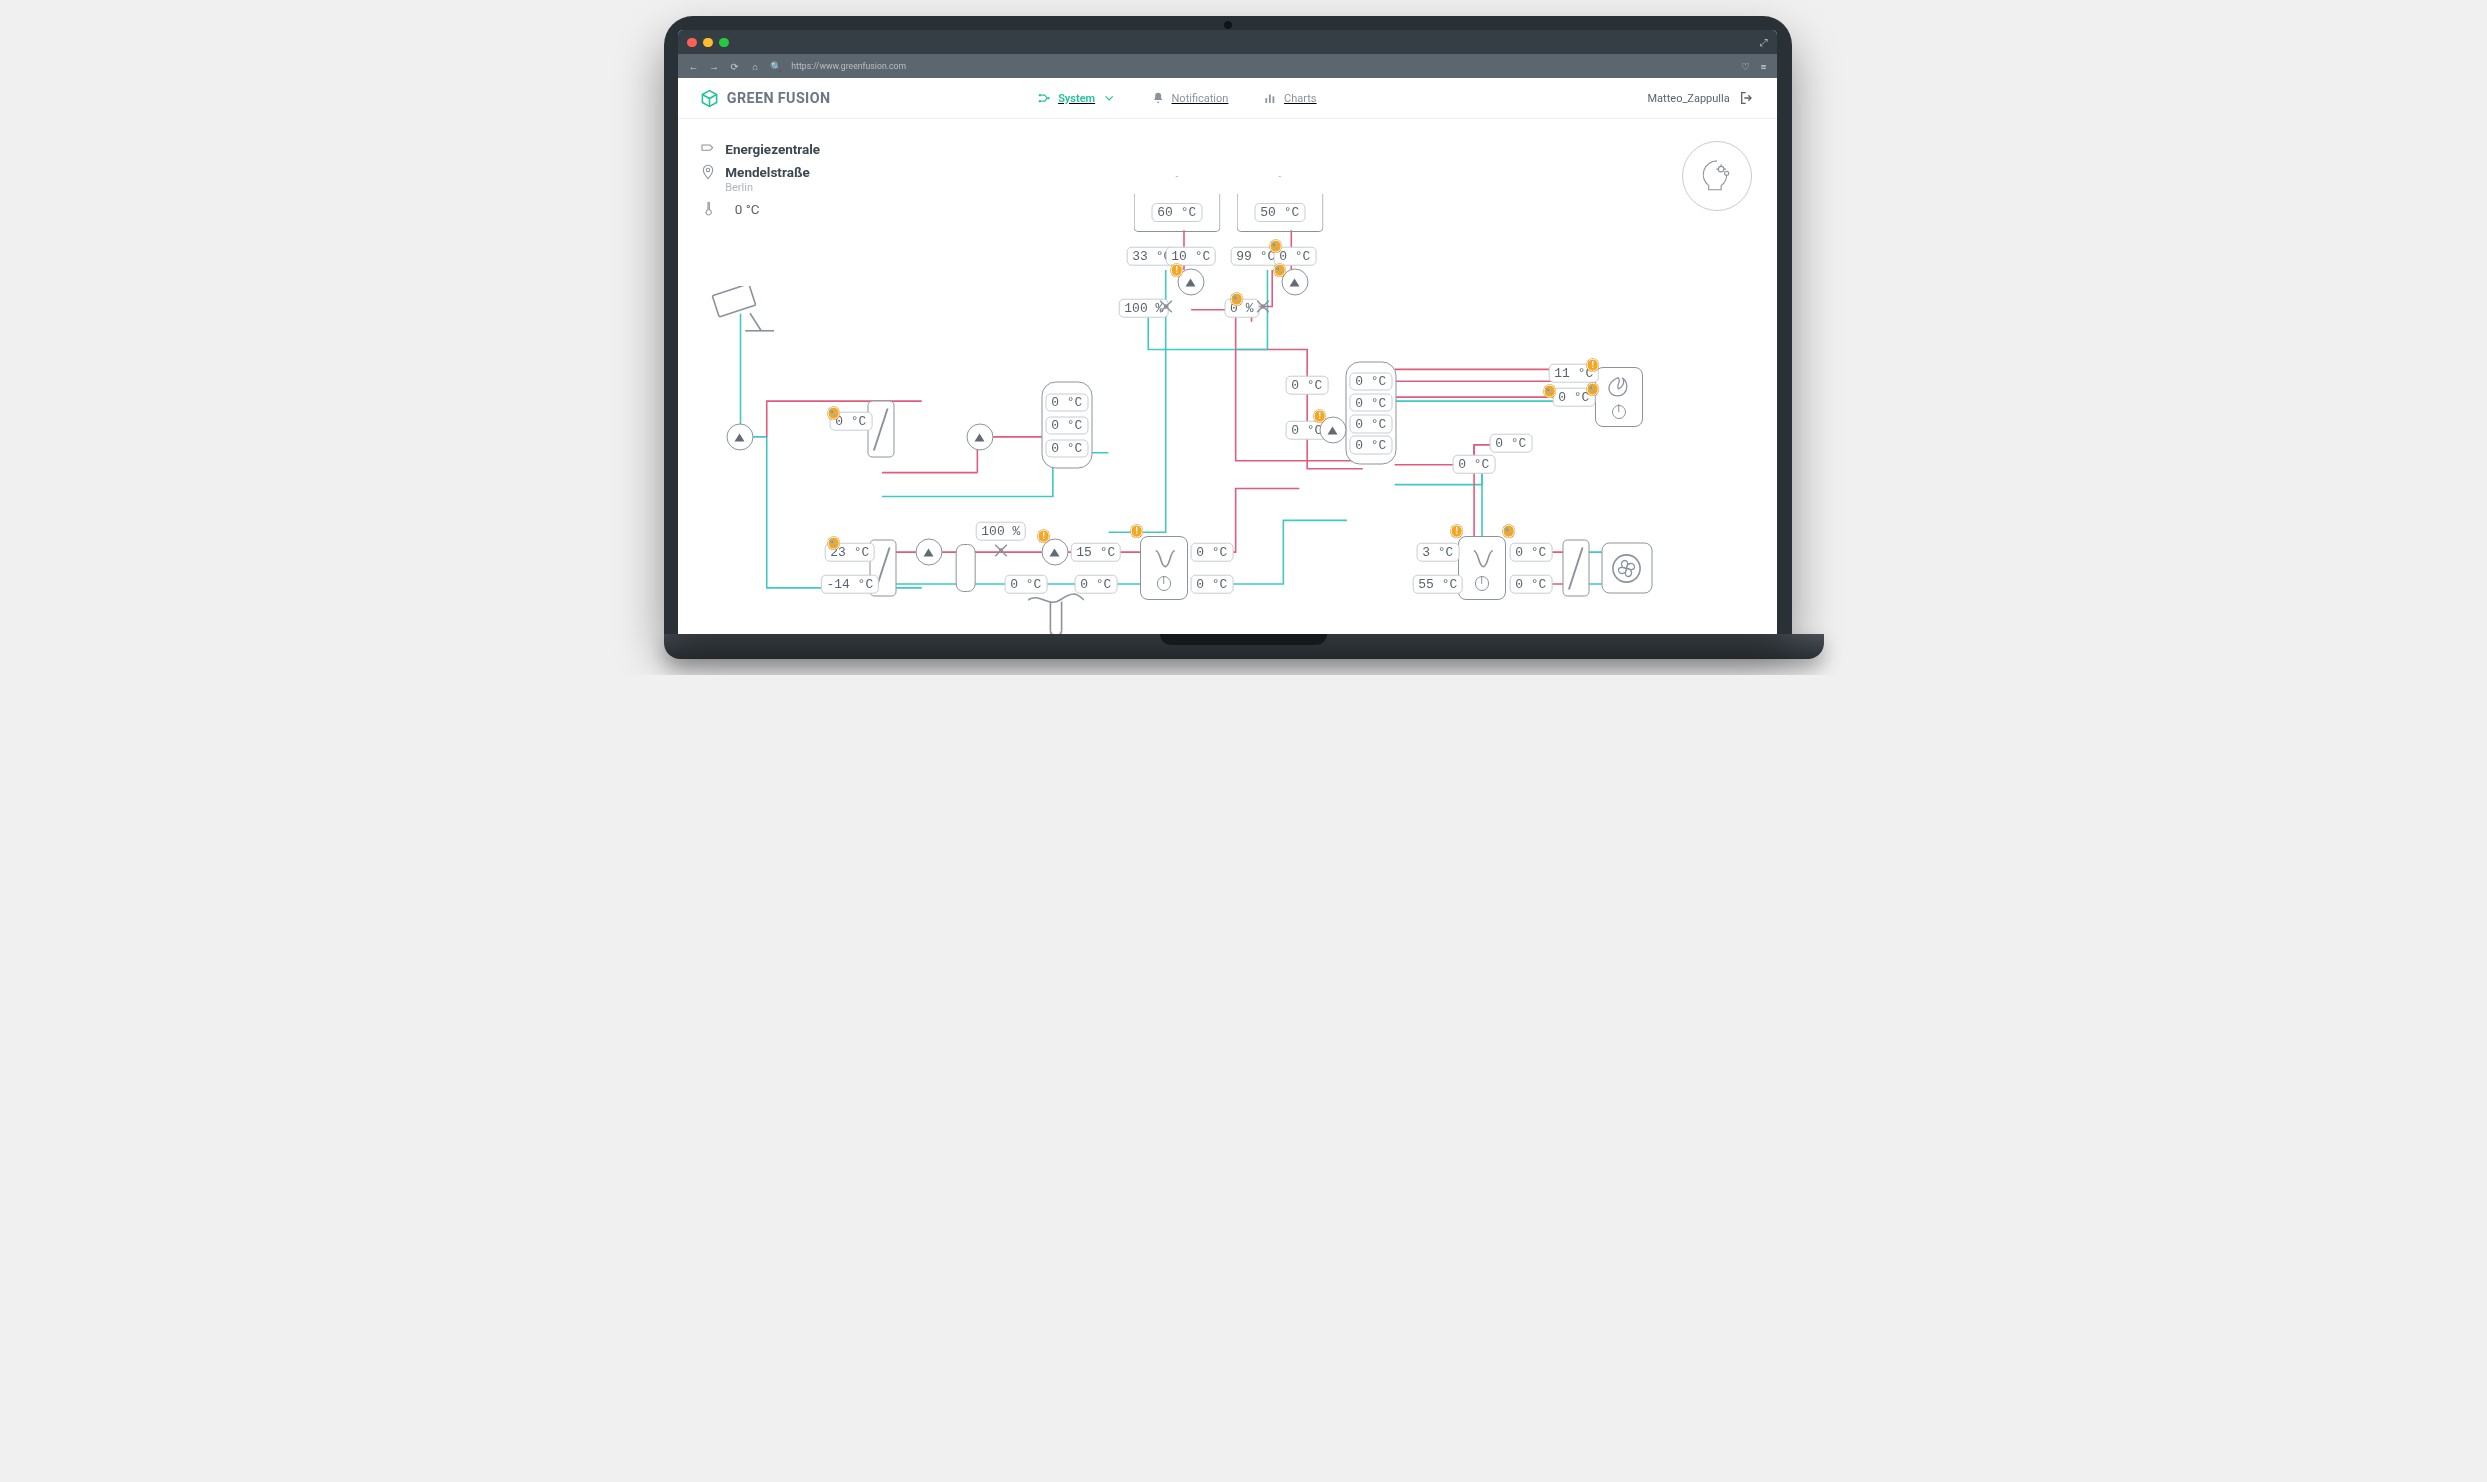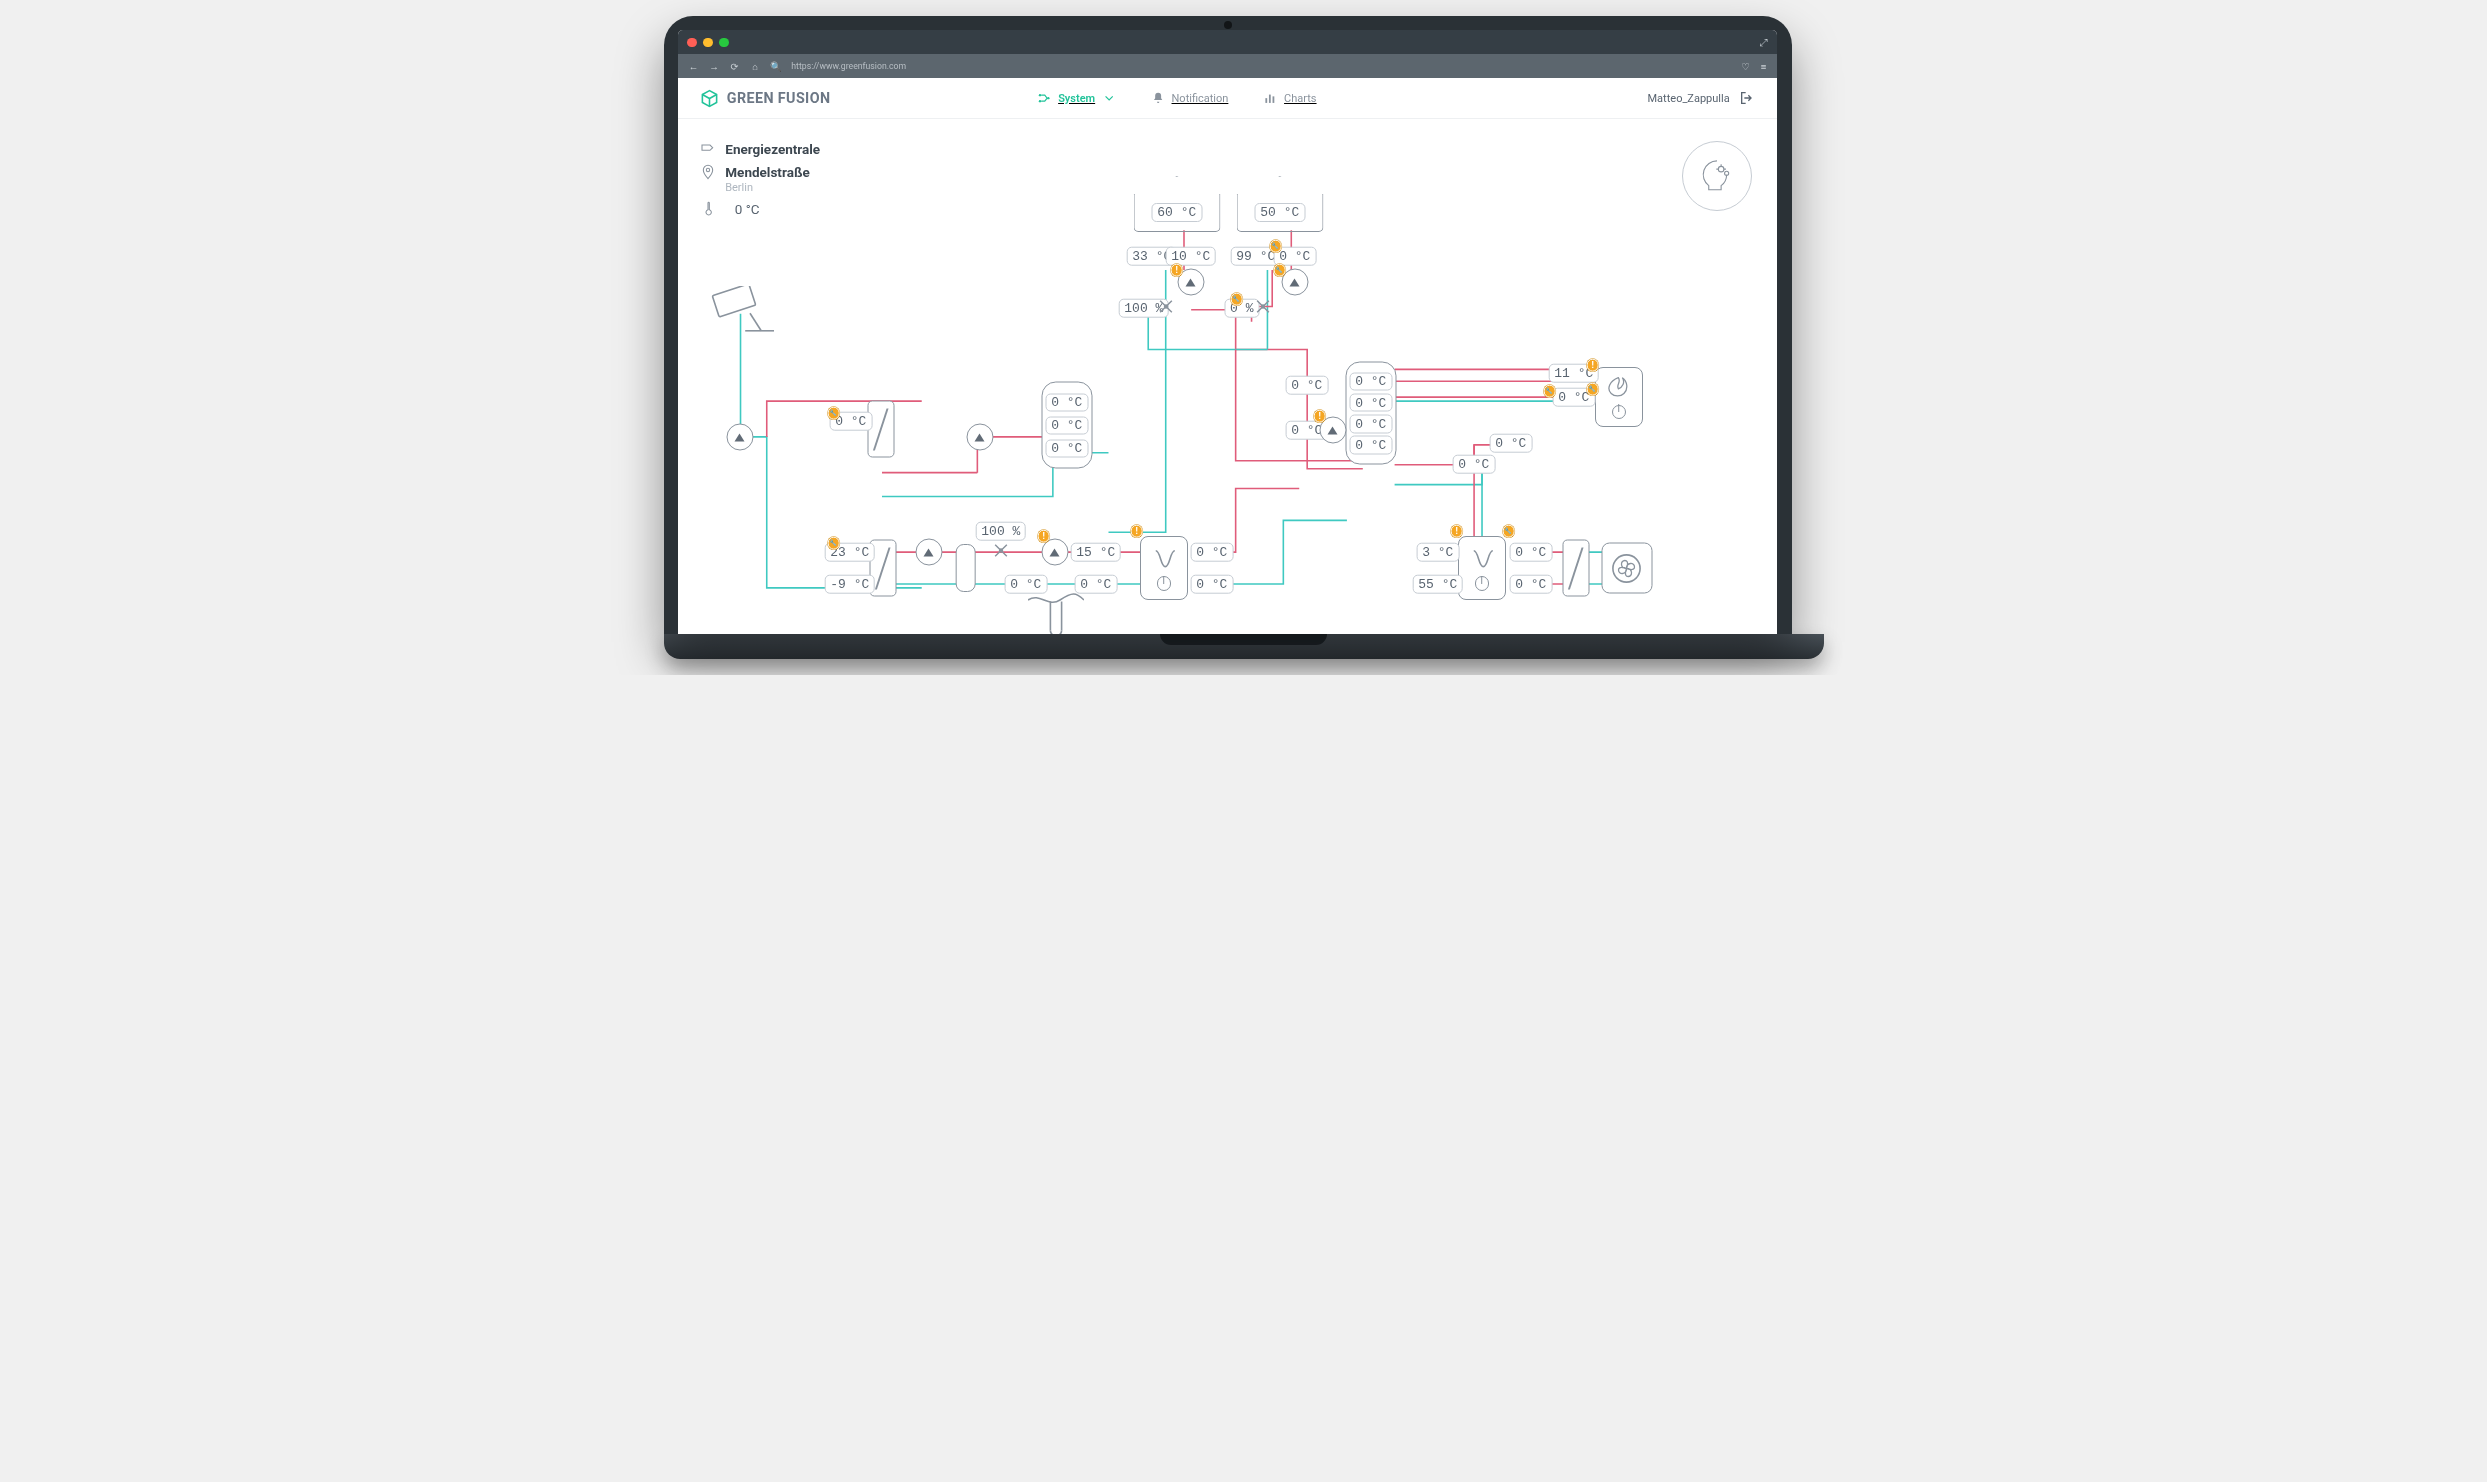--- a/index.html
+++ b/index.html
@@ -241,21 +241,21 @@
               <path d="M50 34 L64 56" stroke="#8a939d" stroke-width="2"></path>
               <path d="M44 56 H80" stroke="#8a939d" stroke-width="2"></path>
             </svg>
         <div class="pump" style="left:62px;top:318px"></div>
         <div class="hx" style="left:203px;top:310px"></div>
         <div class="label" style="left:173px;top:302px">0 °C</div>
         <div class="warn wrench" style="left:156px;top:294px"></div>
 
         <div class="hx" style="left:205px;top:449px"></div>
         <div class="label" style="left:172px;top:433px">23 °C</div>
-        <div class="label" style="left:172px;top:465px">-9 °C</div>
+        <div class="label" style="left:172px;top:465px">-14 °C</div>
         <div class="warn wrench" style="left:156px;top:424px"></div>
         <div class="pump" style="left:251px;top:433px"></div>
         <div class="unit" style="left:288px;top:449px;width:20.7px;height:48px"></div>
         <div class="valve" style="left:323px;top:433px"><svg viewBox="0 0 24 24">
                 <path d="M4 4l16 16M20 4L4 20"></path>
                 <circle cx="12" cy="12" r="2" fill="#8a939d"></circle>
               </svg></div>
         <div class="label" style="left:323px;top:412px">100 %</div>
         <div class="label" style="left:348px;top:465px">0 °C</div>
 

